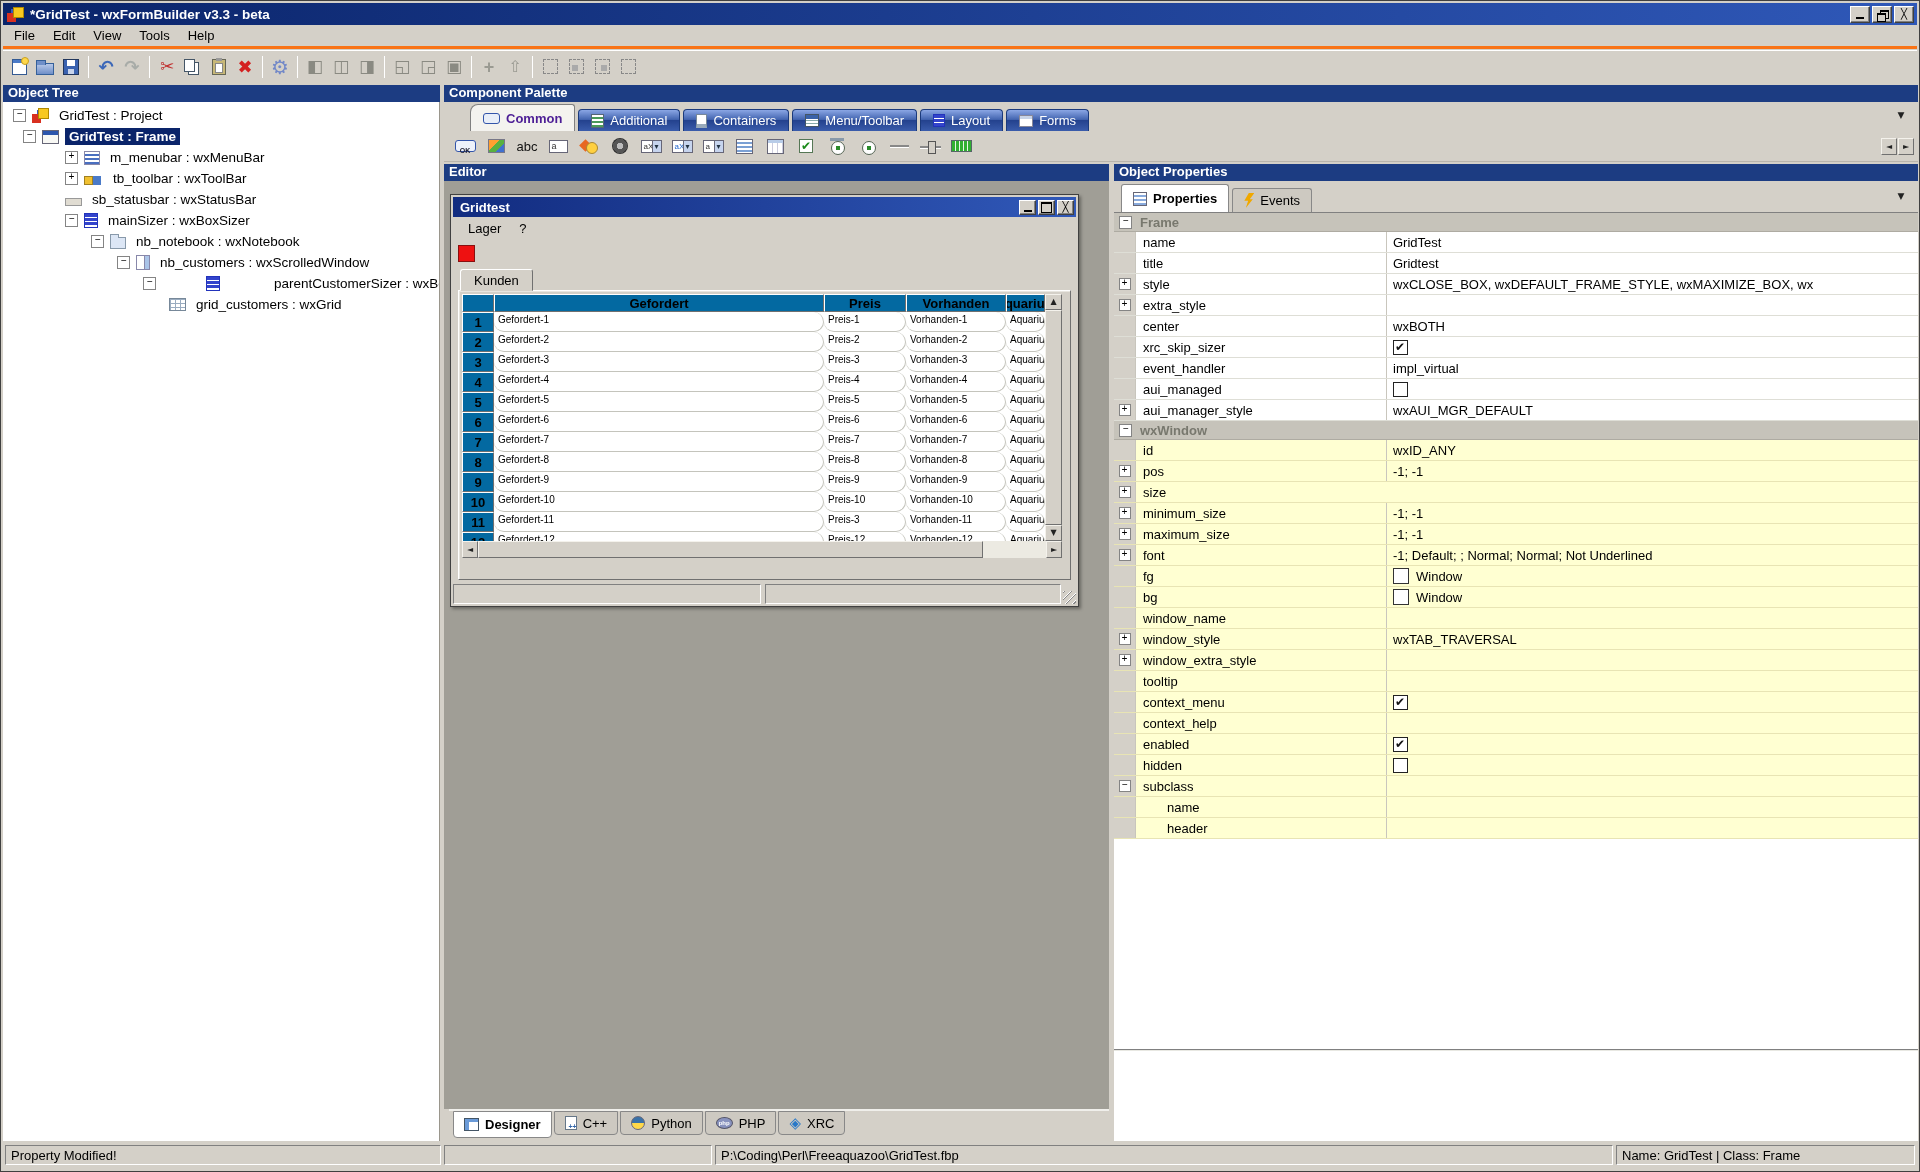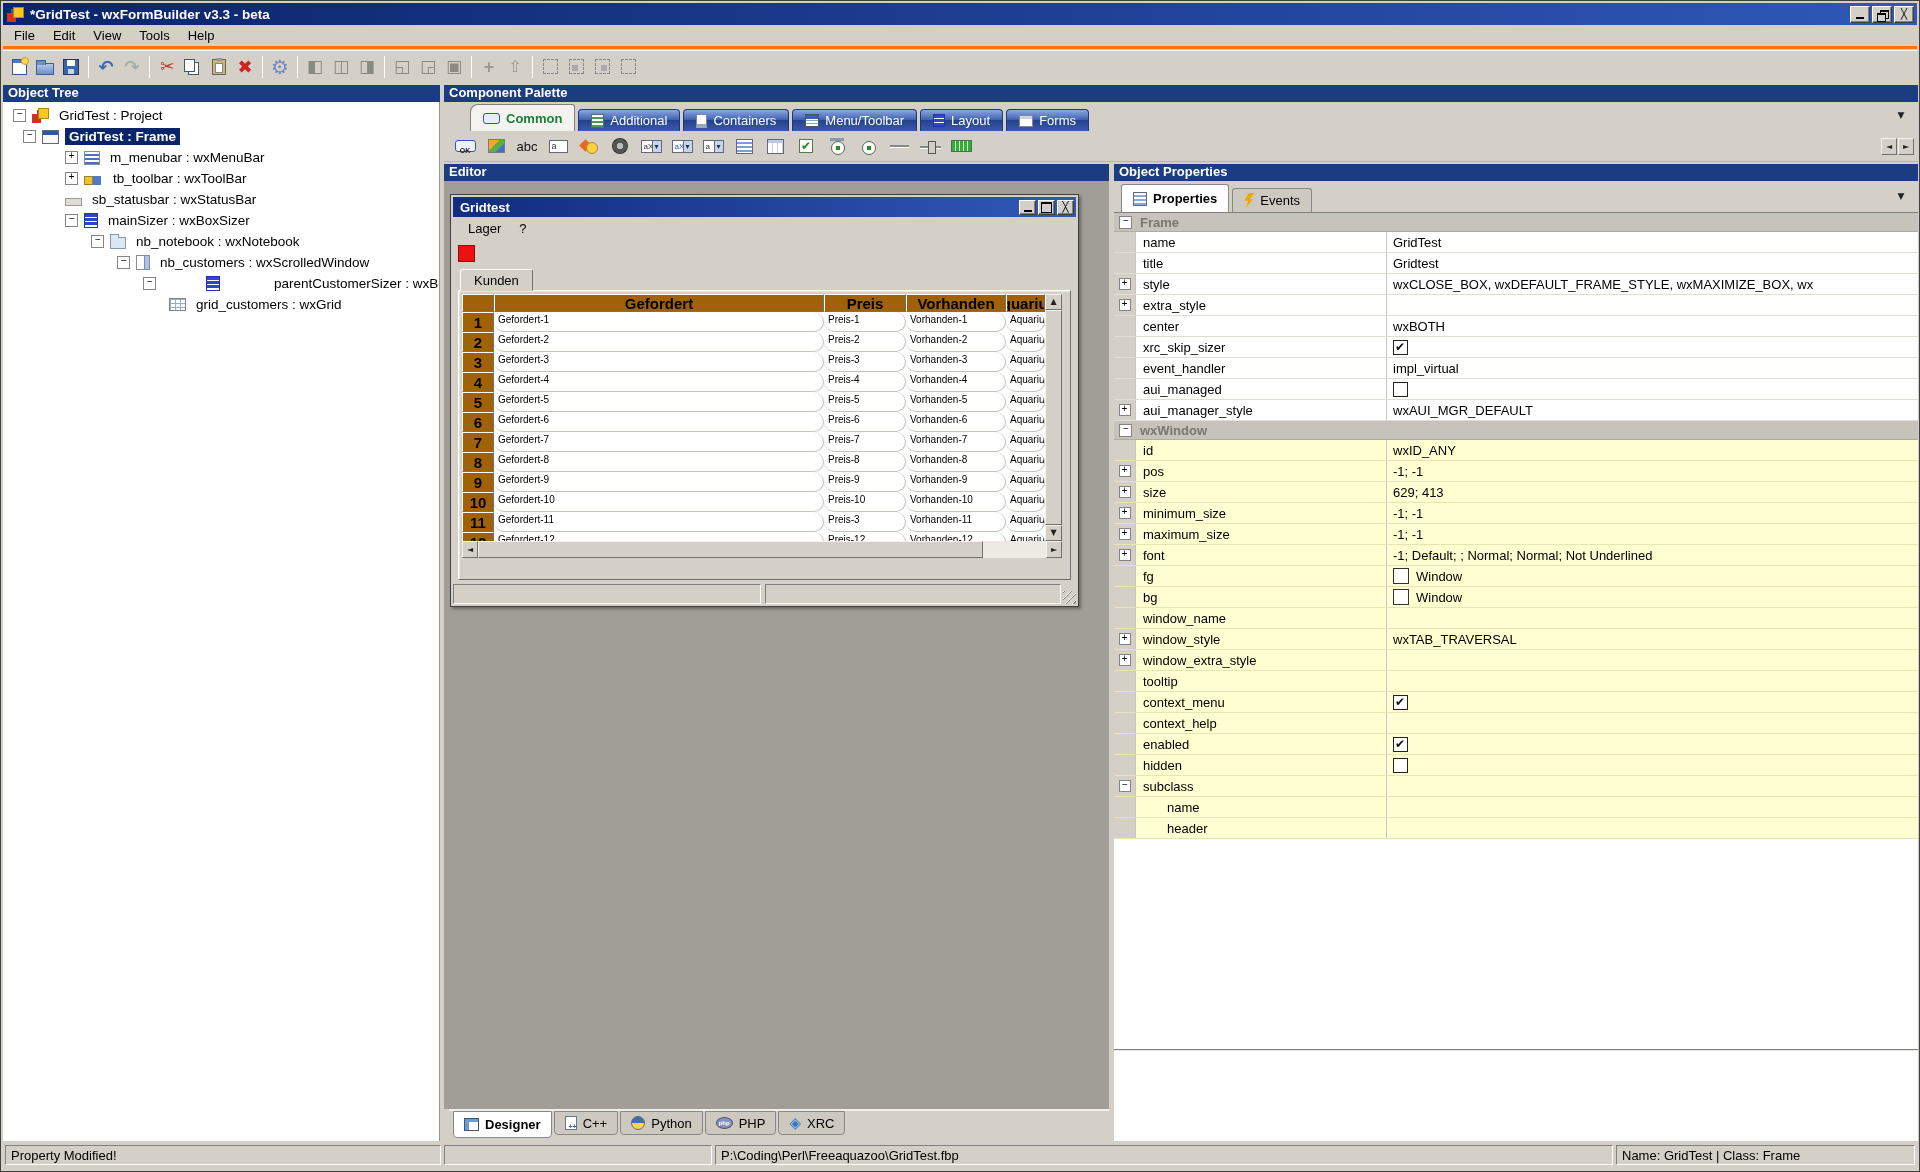--- a/index.html
+++ b/index.html
@@ -102,21 +102,21 @@
     background-image:linear-gradient(to right,#9aacc0 1px,transparent 1px),linear-gradient(to bottom,#9aacc0 1px,transparent 1px);
     background-size:5px 4px; }
 
   
   .palette-hdr { left:443px; top:84px; width:1474px; }
   .palette-tabs { position:absolute; left:443px; top:101px; width:1474px; height:29px;
     display:flex; align-items:flex-end; padding-left:26px; gap:3px; }
   .ptab { height:22px; display:flex; align-items:center; gap:6px; padding:0 12px;
     background:linear-gradient(180deg,#8aa6e4 0%,#4365b0 45%,#24428e 50%,#3a5cab 100%);
     border:1px solid #1b3a7c; border-bottom:none; border-radius:4px 4px 0 0; color:#fff; }
-  .ptab-sel { height:27px; background:#f4f3ef; color:#15803d; font-weight:bold; border-color:#808080; border-radius:8px 3px 0 0; }
+  .ptab-sel { height:27px; background:#f4f3ef; color:#4c1d95; font-weight:bold; border-color:#808080; border-radius:8px 3px 0 0; }
   .drop { position:absolute; right:10px; bottom:9px; width:14px; height:14px; display:flex; align-items:center; justify-content:center; }
   .drop::after { content:"▼"; font:9px/1 "DejaVu Sans",sans-serif; color:#222; }
   .palette-icons { position:absolute; left:443px; top:130px; width:1474px; height:31px;
     display:flex; align-items:center; gap:7px; padding-left:9px; border-bottom:1px solid #b8b4ac; }
   .wslot { width:24px; height:24px; display:flex; align-items:center; justify-content:center; flex:none; }
   .pal-nav { position:absolute; right:4px; top:7px; display:flex; gap:1px; }
   .pal-nav .sbbtn { width:16px; height:17px; }
 
   .w-button { width:21px; height:12px; border:1px solid #3355aa; border-radius:3px; background:#eef2fb; text-align:center; }
   .w-button::before { content:"OK"; font:bold 7px/11px "Liberation Sans",sans-serif; color:#223; }
@@ -192,22 +192,22 @@
     position:relative; box-shadow:inset 1px 1px 0 #e8e6e0; }
   .pf-status { height:20px; flex:none; margin-top:4px; display:flex; gap:4px; position:relative; padding-right:2px; }
   .pf-scell { flex:1.04; border:1px solid; border-color:#808080 #fff #fff #808080; }
   .pf-scell2 { flex:1; border:1px solid; border-color:#808080 #fff #fff #808080; margin-right:13px; }
   .pf-grip { position:absolute; right:0; bottom:0; width:13px; height:13px;
     background:repeating-linear-gradient(135deg,#fff 0 1px,#888 1px 2px,#d4d0c8 2px 5px); }
 
   .pf-grid { position:absolute; left:3px; top:3px; width:600px; height:264px; background:#d4d0c8; }
   .pfg-content { position:absolute; left:0; top:0; width:583px; height:247px; }
   .pfg-hrow { display:flex; height:18px; }
-  .pfg-h { background:#a16207; border:1px solid; border-color:#fff #707070 #707070 #fff;
-    font-weight:bold; font-size:15px; display:flex; align-items:center; justify-content:center;
+  .pfg-h { background:#0369a1; border:1px solid; border-color:#fff #707070 #707070 #fff;
+    font-weight:bold; font-size:13px; display:flex; align-items:center; justify-content:center;
     overflow:hidden; white-space:nowrap; flex:none;text-align:right; }
   .pfg-body { height:229px; overflow:hidden; background:#fff; }
   .pfg-row { display:flex; height:20px; }
   .pfg-cell { background:#fff; border-right:1px solid #c4c4bc; border-bottom:1px solid #c4c4bc;
     font-size:10px; padding:2px 0 0 4px; overflow:hidden; white-space:nowrap; flex:none;border-radius:10px; }
   .pf-vscroll { position:absolute; right:0; top:0; width:17px; height:247px; display:flex; flex-direction:column; background:#eceae2; }
   .pf-hscroll { position:absolute; left:0; bottom:0; height:17px; width:600px; display:flex; background:#eceae2; }
   .sbbtn { width:17px; height:16px; flex:none; background:#d4d0c8; border:1px solid;
     border-color:#f4f2ec #707070 #707070 #f4f2ec; display:flex; align-items:center; justify-content:center; }
   .pf-hscroll .sbbtn { width:16px; height:17px; }
@@ -773,23 +773,20 @@
         <span class="pg-name">pos</span>
         <span class="pg-value">
           <span>-1; -1</span>
         </span>
       </div>
       <div class="pg-row yellow">
         <span class="pg-gutter">
           <span class="exp plus"></span>
         </span>
         <span class="pg-name">size</span>
-        <span class="pg-value">
-          <span>629; 413</span>
-        </span>
       </div>
       <div class="pg-row yellow">
         <span class="pg-gutter">
           <span class="exp plus"></span>
         </span>
         <span class="pg-name">minimum_size</span>
         <span class="pg-value">
           <span>-1; -1</span>
         </span>
       </div>

